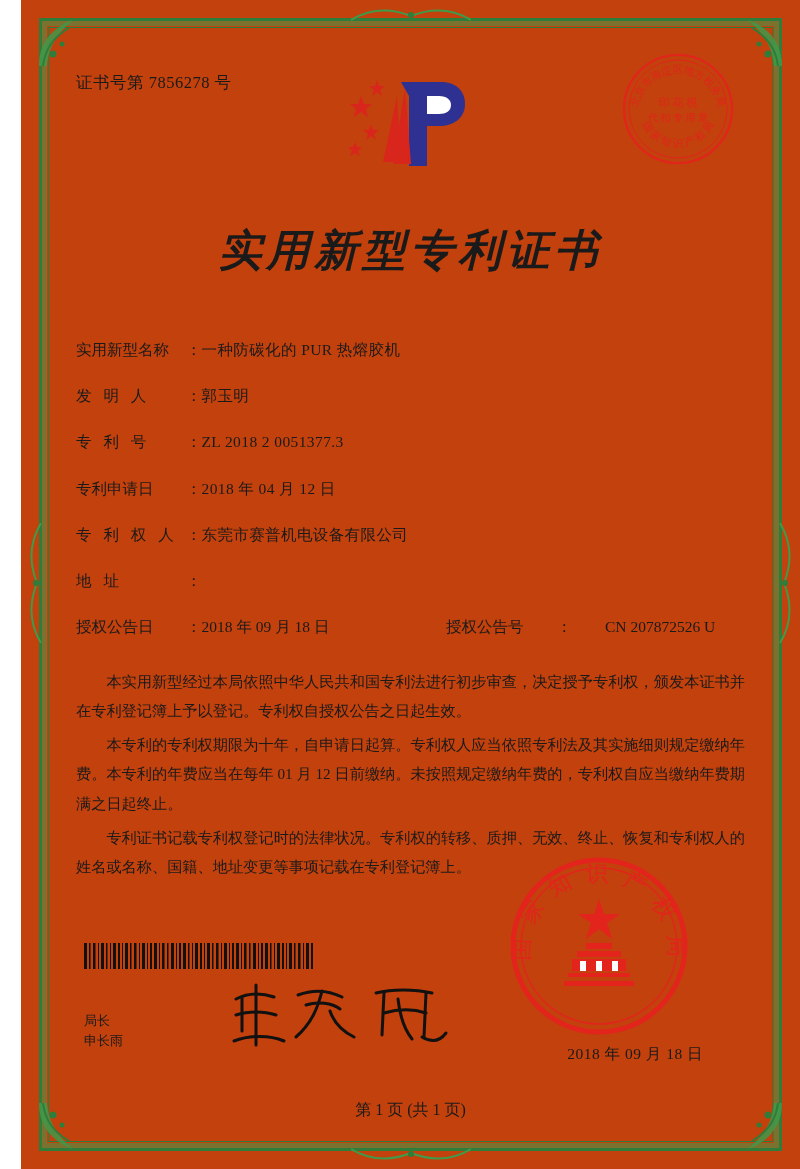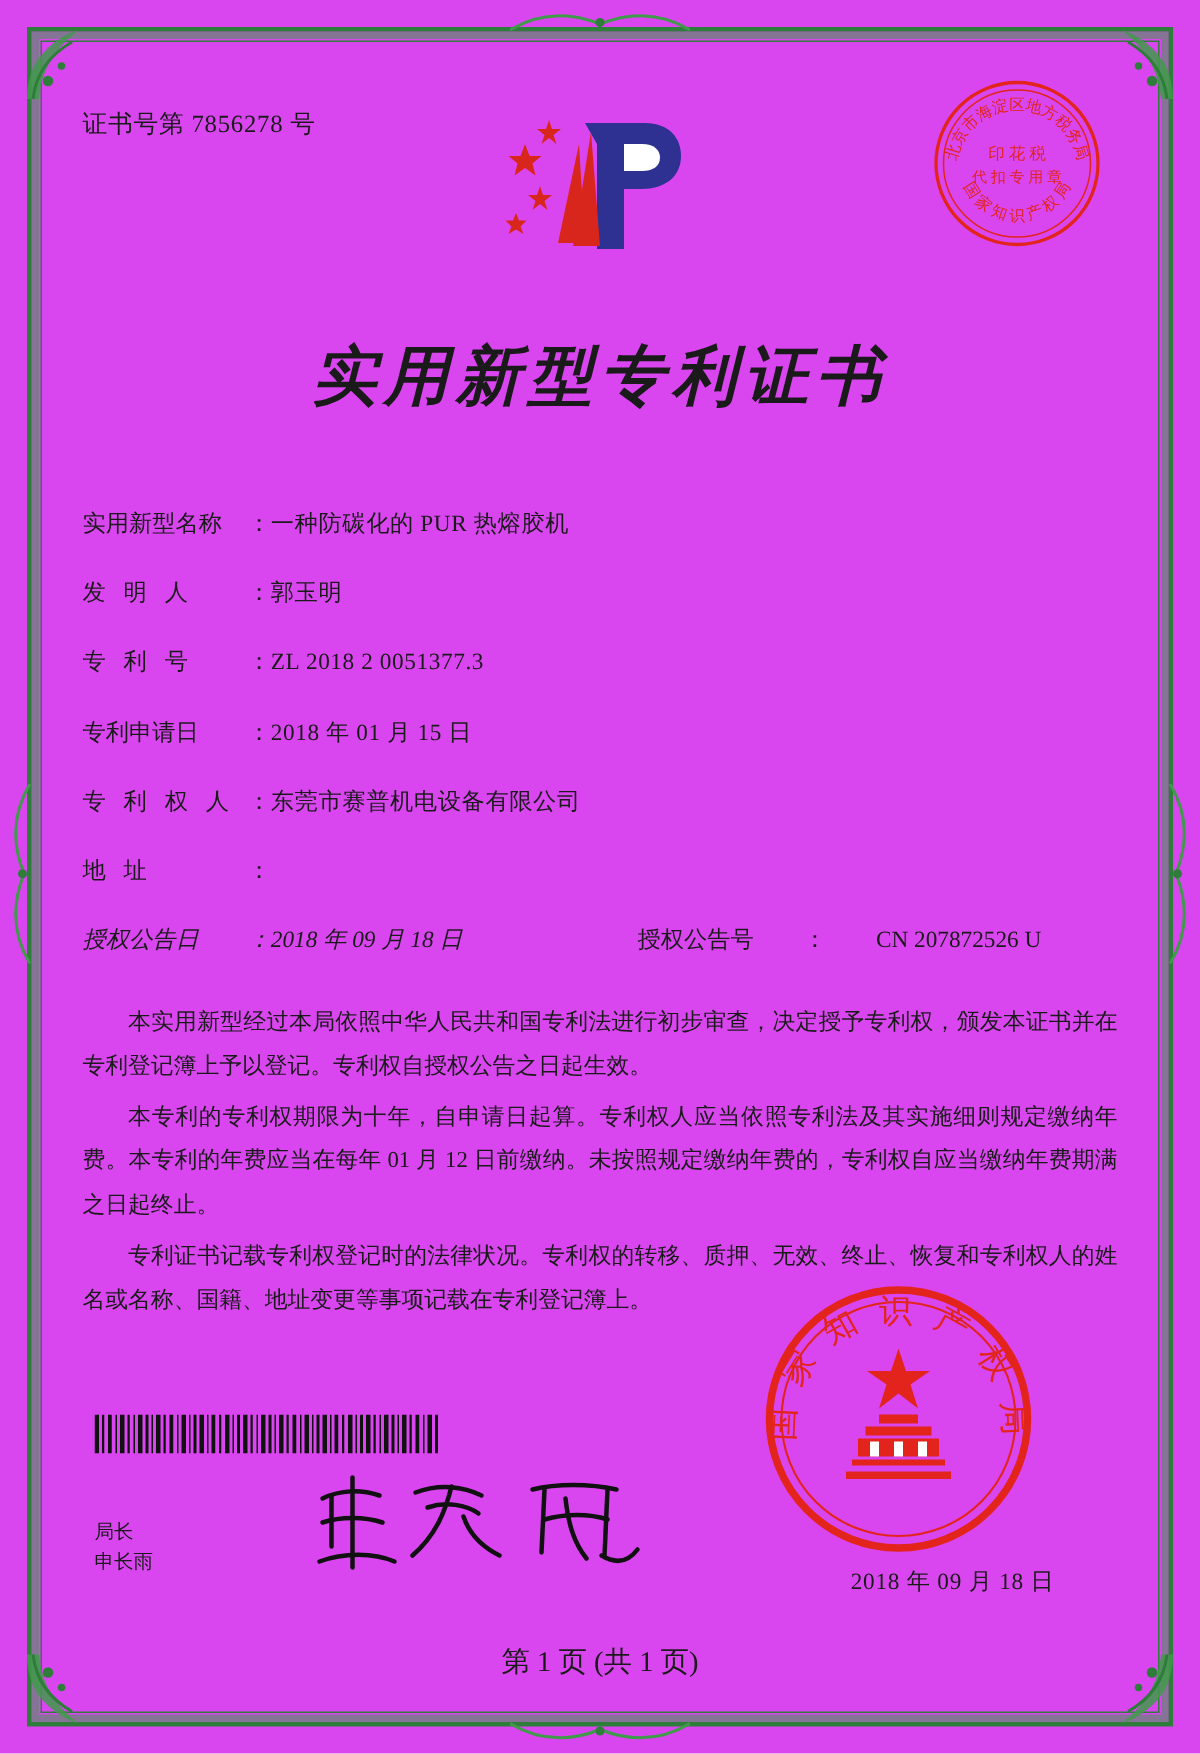--- a/index.html
+++ b/index.html
@@ -12,21 +12,22 @@
     height: 1169px;
     font-family: "Liberation Serif", "DejaVu Serif", serif;
     color: #1a1a1a;
     position: relative;
     overflow: hidden;
   }
 
   .page {
     position: absolute;
     inset: 0;
-    background: #d946ef;
+    background: #c2410c;
+    margin-left: 21px;
   }
 
   
   .border-outer {
     position: absolute;
     left: 18px;
     top: 18px;
     right: 18px;
     bottom: 18px;
     border: 3px solid #2f7d3a;
@@ -142,21 +143,21 @@
   }
   .f-value .cont {
     display: block;
   }
 
   .row-two {
     display: flex;
     margin-bottom: 4px;
     font-size: 15.5px;
   }
-  .row-two .left { width: 370px; display: flex; font-style: italic; }
+  .row-two .left { width: 370px; display: flex; }
   .row-two .right { flex: 1; display: flex; gap: 33px; }
   .row-two .ll { width: 110px; flex: 0 0 110px; letter-spacing: 0; white-space: nowrap;}
   .row-two .rl { flex: 0 0 auto; letter-spacing: 0; white-space: nowrap;}
 
   .paras {
     margin-top: 24px;
     font-size: 15.2px;
     line-height: 1.95;
     text-align: justify;
   }
@@ -203,21 +204,21 @@
     font-size: 15.5px;
     letter-spacing: .5px;
   }
 
   .footer {
     position: absolute;
     left: 0;
     right: 0;
     bottom: 8px;
     text-align: center;
-    font-size: 19px;
+    font-size: 16px;
   }
 </style>
 </head>
 <body>
 
 <div class="page">
 
   <div class="border-fill"></div>
   <div class="border-outer"></div>
   <div class="border-inner"></div>
@@ -334,21 +335,21 @@
 
       <div class="field-row">
         <div class="f-label">专 利 号</div>
         <div class="f-colon">：</div>
         <div class="f-value">ZL 2018 2 0051377.3</div>
       </div>
 
       <div class="field-row">
         <div class="f-label tight">专利申请日</div>
         <div class="f-colon">：</div>
-        <div class="f-value">2018 年 01 月 15 日</div>
+        <div class="f-value">2018 年 04 月 12 日</div>
       </div>
 
       <div class="field-row">
         <div class="f-label">专 利 权 人</div>
         <div class="f-colon">：</div>
         <div class="f-value">东莞市赛普机电设备有限公司</div>
       </div>
 
       <div class="field-row">
         <div class="f-label">地 址</div>

